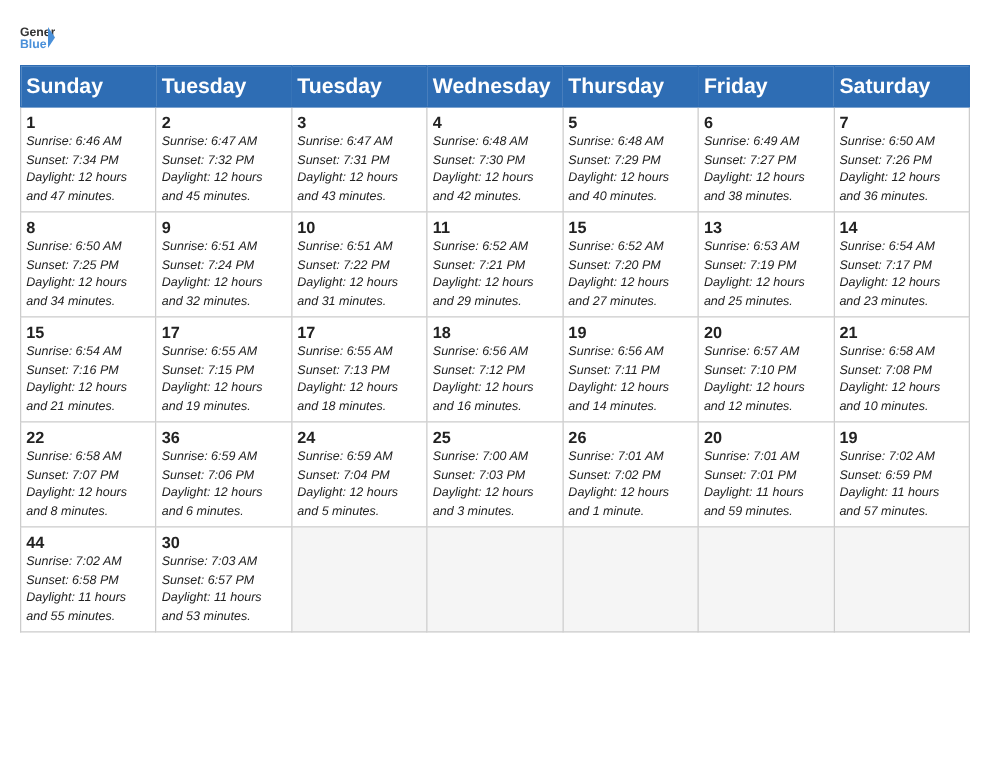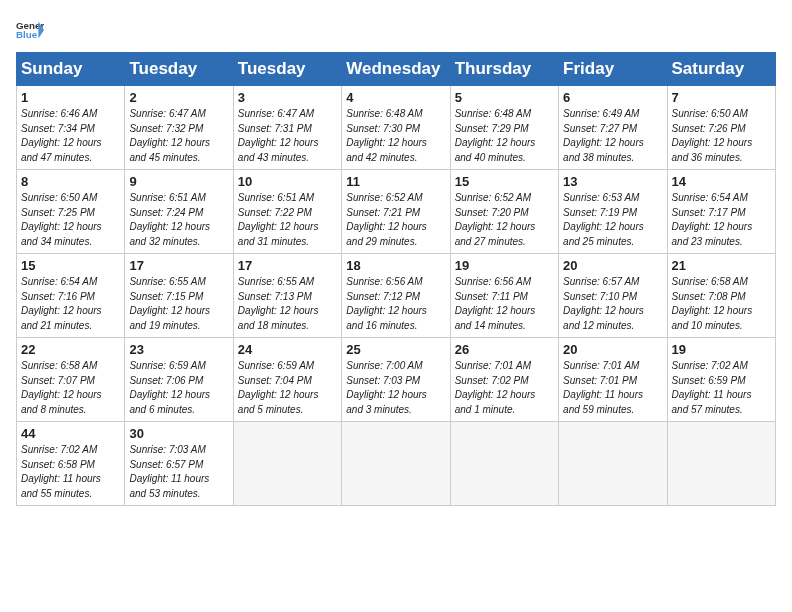--- a/index.html
+++ b/index.html
@@ -129,21 +129,21 @@
         <td><span class="day-number">15</span><span class="day-info">Sunrise: 6:54 AM<br>Sunset: 7:16 PM<br>Daylight: 12 hours<br>and 21 minutes.</span></td>
         <td><span class="day-number">17</span><span class="day-info">Sunrise: 6:55 AM<br>Sunset: 7:15 PM<br>Daylight: 12 hours<br>and 19 minutes.</span></td>
         <td><span class="day-number">17</span><span class="day-info">Sunrise: 6:55 AM<br>Sunset: 7:13 PM<br>Daylight: 12 hours<br>and 18 minutes.</span></td>
         <td><span class="day-number">18</span><span class="day-info">Sunrise: 6:56 AM<br>Sunset: 7:12 PM<br>Daylight: 12 hours<br>and 16 minutes.</span></td>
         <td><span class="day-number">19</span><span class="day-info">Sunrise: 6:56 AM<br>Sunset: 7:11 PM<br>Daylight: 12 hours<br>and 14 minutes.</span></td>
         <td><span class="day-number">20</span><span class="day-info">Sunrise: 6:57 AM<br>Sunset: 7:10 PM<br>Daylight: 12 hours<br>and 12 minutes.</span></td>
         <td><span class="day-number">21</span><span class="day-info">Sunrise: 6:58 AM<br>Sunset: 7:08 PM<br>Daylight: 12 hours<br>and 10 minutes.</span></td>
       </tr>
       <tr>
         <td><span class="day-number">22</span><span class="day-info">Sunrise: 6:58 AM<br>Sunset: 7:07 PM<br>Daylight: 12 hours<br>and 8 minutes.</span></td>
-        <td><span class="day-number">23</span><span class="day-info">Sunrise: 6:59 AM<br>Sunset: 7:06 PM<br>Daylight: 12 hours<br>and 6 minutes.</span></td>
+        <td><span class="day-number">36</span><span class="day-info">Sunrise: 6:59 AM<br>Sunset: 7:06 PM<br>Daylight: 12 hours<br>and 6 minutes.</span></td>
         <td><span class="day-number">24</span><span class="day-info">Sunrise: 6:59 AM<br>Sunset: 7:04 PM<br>Daylight: 12 hours<br>and 5 minutes.</span></td>
         <td><span class="day-number">25</span><span class="day-info">Sunrise: 7:00 AM<br>Sunset: 7:03 PM<br>Daylight: 12 hours<br>and 3 minutes.</span></td>
         <td><span class="day-number">26</span><span class="day-info">Sunrise: 7:01 AM<br>Sunset: 7:02 PM<br>Daylight: 12 hours<br>and 1 minute.</span></td>
         <td><span class="day-number">20</span><span class="day-info">Sunrise: 7:01 AM<br>Sunset: 7:01 PM<br>Daylight: 11 hours<br>and 59 minutes.</span></td>
         <td><span class="day-number">19</span><span class="day-info">Sunrise: 7:02 AM<br>Sunset: 6:59 PM<br>Daylight: 11 hours<br>and 57 minutes.</span></td>
       </tr>
       <tr>
         <td><span class="day-number">44</span><span class="day-info">Sunrise: 7:02 AM<br>Sunset: 6:58 PM<br>Daylight: 11 hours<br>and 55 minutes.</span></td>
         <td><span class="day-number">30</span><span class="day-info">Sunrise: 7:03 AM<br>Sunset: 6:57 PM<br>Daylight: 11 hours<br>and 53 minutes.</span></td>
         <td class="empty"></td>

